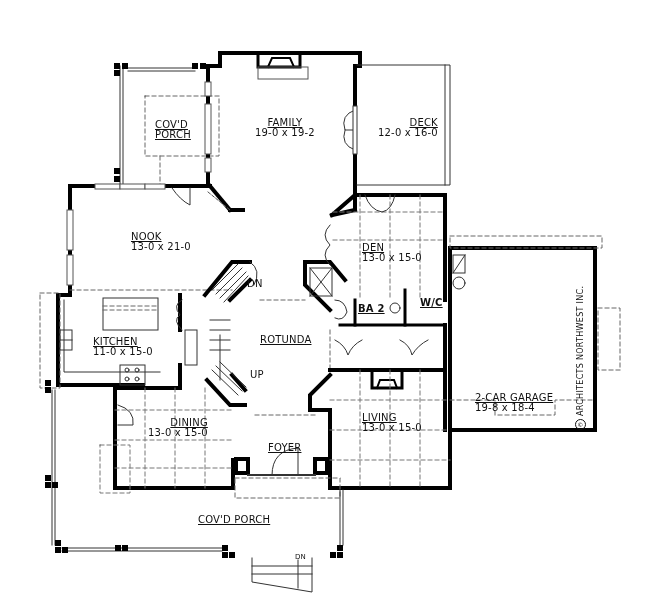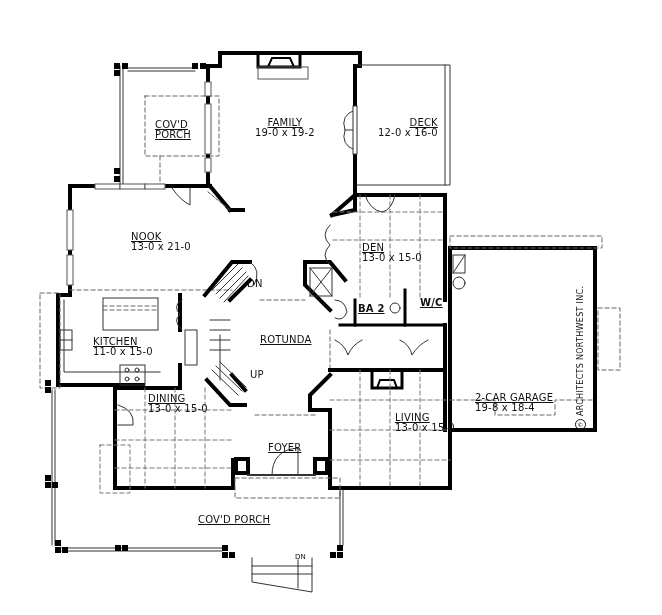--- a/index.html
+++ b/index.html
@@ -297,28 +297,28 @@
 <div class="lbl" style="left:358px;top:304px;font-weight:bold;">
   <span class="name">BA 2</span>
 </div>
 <div class="lbl" style="left:420px;top:298px;font-weight:bold;">
   <span class="name">W/C</span>
 </div>
 <div class="lbl" style="left:475px;top:348px;margin-top:45px;">
   <span class="name">2-CAR GARAGE</span>
   <span class="dim">19-8 x 18-4</span>
 </div>
-<div class="lbl" style="left:148px;top:394px;">
+<div class="lbl" style="left:148px;top:418px;text-align:right;">
   <span class="name">DINING</span>
   <span class="dim">13-0 x 15-0</span>
 </div>
 <div class="lbl" style="left:268px;top:443px;">
   <span class="name">FOYER</span>
 </div>
-<div class="lbl" style="left:362px;top:413px;padding-left:33px;">
+<div class="lbl" style="left:362px;top:413px;">
   <span class="name">LIVING</span>
   <span class="dim">13-0 x 15-0</span>
 </div>
 <div class="lbl" style="left:198px;top:515px;text-align:center;">
   <span class="name">COV'D PORCH</span>
 </div>
 
 <div class="lbl" style="left:247px;top:279px;">DN</div>
 <div class="lbl" style="left:250px;top:370px;">UP</div>
 <div class="lbl" style="left:295px;top:552px;font-size:7px;">DN</div>

